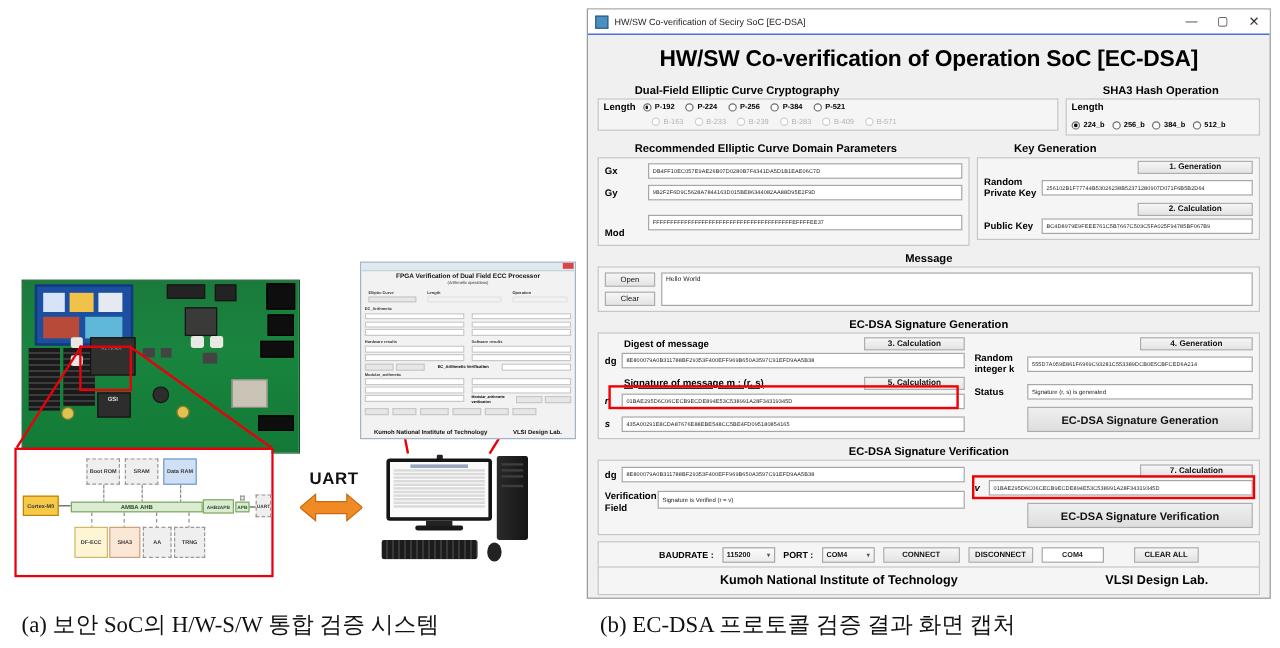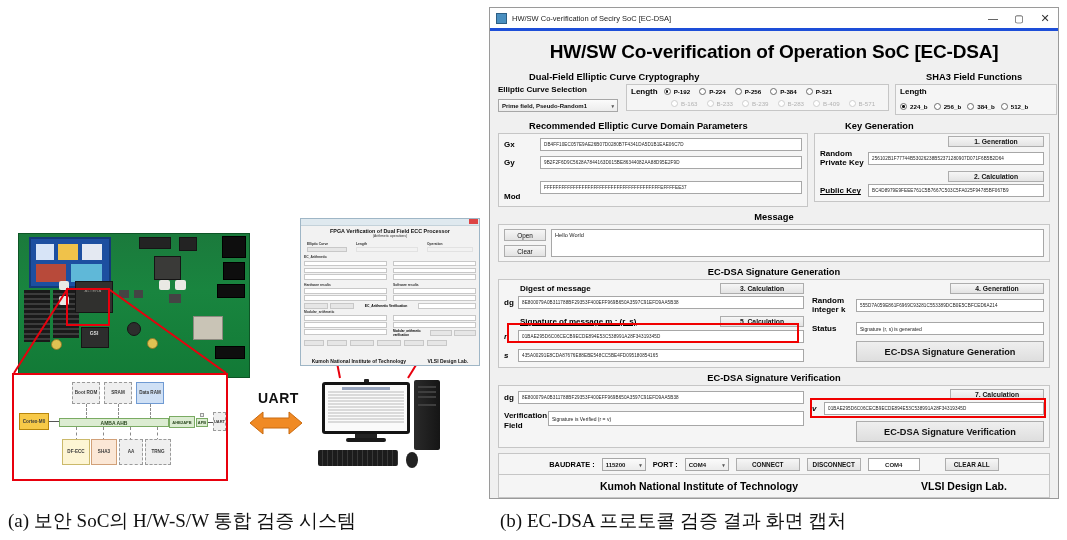--- a/index.html
+++ b/index.html
@@ -77,27 +77,27 @@
   .pc-stand{position:absolute;left:33px;top:52px;width:22px;height:5px;background:#232323;}
   .pc-base{position:absolute;left:24px;top:56px;width:40px;height:4px;background:#1a1a1a;border-radius:2px;}
   .pc-cam{position:absolute;left:42px;top:-3px;width:5px;height:4px;background:#222;border-radius:1px;}
   .pc-tower{position:absolute;left:414px;top:380px;width:26px;height:70px;background:linear-gradient(90deg,#2a2a2a,#151515);border-radius:2px;}
   .pc-tower i{position:absolute;left:4px;width:18px;height:2px;background:#3e3e3e;}
   .pc-kbd{position:absolute;left:318px;top:450px;width:80px;height:16px;background:#1c1c1c;border-radius:2px;
     background-image:repeating-linear-gradient(90deg,#1c1c1c 0 4px,#383838 4px 5px),repeating-linear-gradient(180deg,#1c1c1c 0 4px,#383838 4px 5px);}
   .pc-mouse{position:absolute;left:406px;top:452px;width:12px;height:16px;background:#222;border-radius:6px/8px;}
 
   .caption{position:absolute;font-family:"Liberation Serif",serif;font-size:19px;color:#111;white-space:nowrap;}
-  #caption-a{left:8px;top:508px;}
+  #caption-a{left:18px;top:508px;}
   #caption-b{left:500px;top:508px;}
 
   
   #app-window{position:absolute;left:489px;top:7px;width:570px;height:492px;
     background:#f0f0f0;border:1px solid #9a9a9a;box-sizing:border-box;}
-  #titlebar{height:20px;background:#ffffff;border-bottom:3px solid #1d4ed8;display:flex;align-items:center;}
+  #titlebar{height:20px;background:#ffffff;border-bottom:1px solid #1d4ed8;display:flex;align-items:center;}
   #tb-icon{width:9px;height:9px;margin:0 5px 0 6px;background:#4a8fc0;border:1px solid #2d5f85;flex:0 0 auto;}
   #tb-text{font-size:7.5px;color:#222;flex:1 1 auto;white-space:nowrap;overflow:hidden;}
   .tb-btn{width:26px;height:19px;display:flex;align-items:center;justify-content:center;font-size:10px;color:#333;}
   .tb-btn.close{font-size:11px;}
 
   #app-body{padding:4px 8px 0;box-sizing:border-box;height:471px;position:relative;}
   #app-title{text-align:center;font-size:19px;font-weight:bold;color:#000;margin:6px 0 9px;letter-spacing:-.2px;}
 
   .sec-h{font-size:9.3px;font-weight:bold;color:#000;margin-bottom:2px;padding-left:31px;}
   .grp{border:1px solid #c6c6c6;background:#f5f5f5;box-sizing:border-box;}
@@ -366,27 +366,20 @@
     </div>
 
     <div id="app-body">
 
       <div id="app-title">HW/SW Co-verification of Operation SoC [EC-DSA]</div>
 
       <div style="display:flex;gap:6px;align-items:flex-start;">
         <div style="flex:1 1 auto;">
           <div class="sec-h">Dual-Field Elliptic Curve Cryptography</div>
           <div style="display:flex;align-items:flex-start;">
-            <div style="flex:0 0 128px;padding-top:1px;">
-              <div class="lbl">Elliptic Curve Selection</div>
-              <div class="sel" style="width:120px;height:13px;margin-top:5px;">
-                <span>Prime field, Pseudo-Random1</span>
-                <span class="chev">▾</span>
-              </div>
-            </div>
             <div class="grp" style="flex:1 1 auto;padding:2px 4px 3px;">
               <div style="display:flex;align-items:center;">
                 <span class="lbl" style="margin-right:6px;">Length</span>
                 <span class="radio on">
                     <span class="dot"></span>
                     <span>P-192</span>
                   </span>
                 <span class="radio">
                     <span class="dot"></span>
                     <span>P-224</span>
@@ -428,21 +421,21 @@
                 <span class="radio dis">
                     <span class="dot"></span>
                     <span>B-571</span>
                   </span>
               </div>
             </div>
           </div>
         </div>
 
         <div style="flex:0 0 162px;">
-          <div class="sec-h">SHA3 Field Functions</div>
+          <div class="sec-h">SHA3 Hash Operation</div>
           <div class="grp" style="padding:2px 4px 4px;">
             <div class="lbl">Length</div>
             <div style="display:flex;align-items:center;margin-top:7px;">
               <span class="radio on" style="margin-right:6px;">
                   <span class="dot"></span>
                   <span>224_b</span>
                 </span>
               <span class="radio" style="margin-right:6px;">
                   <span class="dot"></span>
                   <span>256_b</span>
@@ -489,21 +482,21 @@
               <span style="flex:0 0 48px;line-height:1.15;">
                 <span class="lbl" style="display:block;">Random</span>
                 <span class="lbl" style="display:block;">Private Key</span>
               </span>
               <span class="txt" style="flex:1;height:13px;">256102B1F77744B53026238B52371280907D071F6B5B2D64</span>
             </div>
             <div style="display:flex;justify-content:flex-end;margin-top:4px;">
               <div class="btn" style="width:96px;height:11px;">2. Calculation</div>
             </div>
             <div style="display:flex;align-items:center;margin-top:2px;">
-              <span class="lbl" style="flex:0 0 48px;text-decoration:underline;">Public Key</span>
+              <span class="lbl" style="flex:0 0 48px;">Public Key</span>
               <span class="txt" style="flex:1;height:13px;">BC4D8979E9FEEE761C5B7667C503C5FA025F94785BF067B9</span>
             </div>
           </div>
         </div>
       </div>
 
       <div class="hdr-band" style="margin-top:5px;">Message</div>
       <div class="grp" style="margin-top:2px;padding:4px 5px;display:flex;gap:5px;">
         <div style="flex:0 0 42px;">
           <div class="btn sm" style="height:12px;">Open</div>

